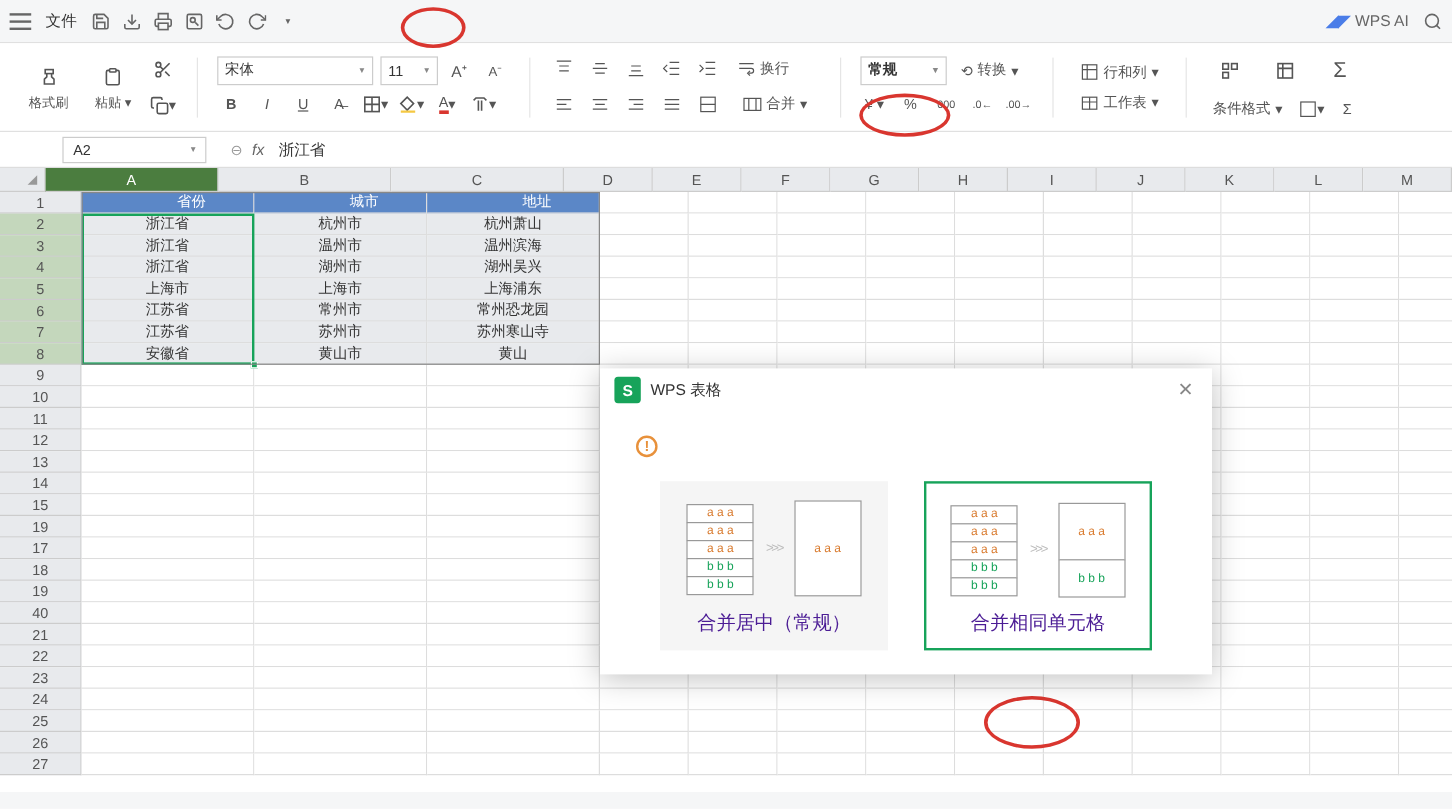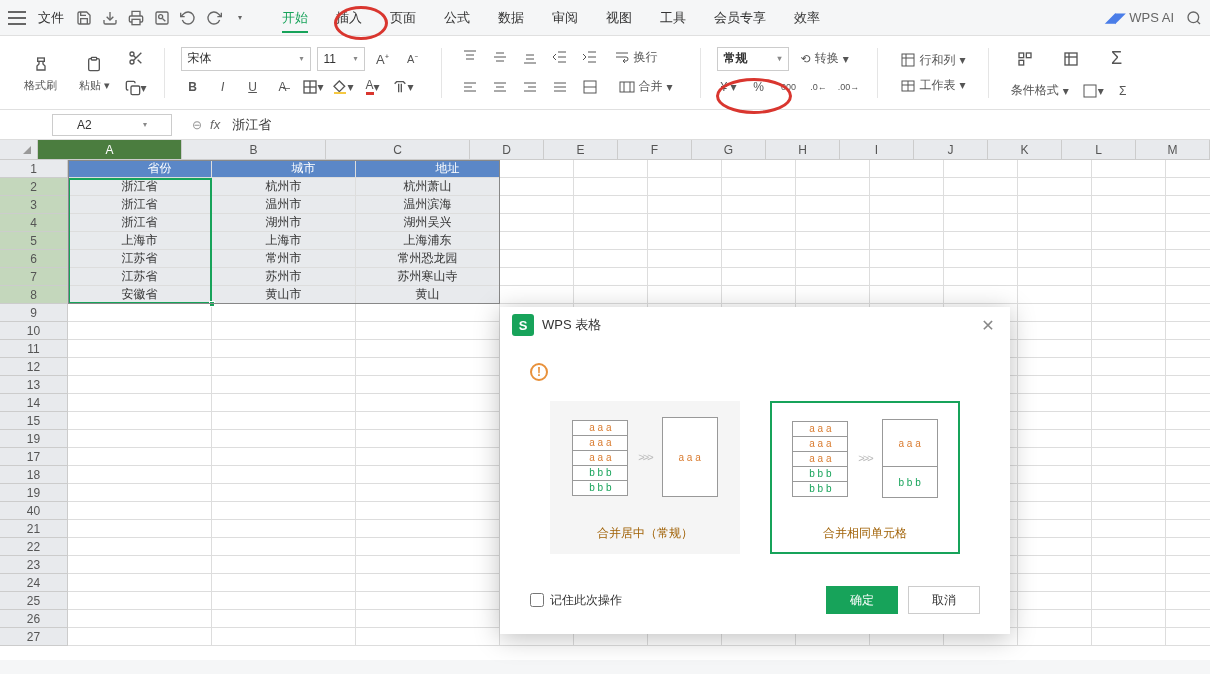--- a/index.html
+++ b/index.html
@@ -33,21 +33,21 @@
 .ribbon-btn { width: 24px; height: 24px; display: flex; align-items: center; justify-content: center; cursor: pointer; color: #555; border-radius: 3px; }
 .ribbon-sep { width: 1px; height: 50px; background: #e5e5e5; margin: 0 4px; }
 .font-select { width: 130px; height: 24px; border: 1px solid #ccc; padding: 0 6px; font-size: 12px; display: flex; align-items: center; justify-content: space-between; background: #fff; }
 .size-select { width: 48px; height: 24px; border: 1px solid #ccc; padding: 0 6px; font-size: 12px; display: flex; align-items: center; justify-content: space-between; background: #fff; }
 .drop-arrow { font-size: 8px; color: #888; }
 .ribbon-label-btn { display: flex; align-items: center; gap: 4px; padding: 2px 6px; cursor: pointer; font-size: 12px; color: #555; }
 .merge-group { border: 1px solid transparent; border-radius: 4px; padding: 2px 4px; position: relative; }
 
 
 .formula-bar { height: 30px; background: #fff; display: flex; align-items: center; border-bottom: 1px solid #ddd; }
-.name-box { width: 120px; height: 22px; margin-left: 52px; border: 1px solid #ccc; padding: 0 24px; font-size: 12px; display: flex; align-items: center; justify-content: space-between; background: #fff; }
+.name-box { width: 120px; height: 22px; margin-left: 52px; border: 1px solid #ccc; padding: 0 8px; font-size: 12px; display: flex; align-items: center; justify-content: space-between; background: #fff; }
 .fx-area { display: flex; align-items: center; margin-left: 20px; gap: 8px; }
 .fx-icon { font-style: italic; color: #666; font-size: 13px; }
 .formula-input { padding-left: 12px; font-size: 13px; }
 
 
 .grid-area { position: relative; background: #fff; display: flex; }
 .corner { width: 68px; height: 20px; background: #e8eaed; border-right: 1px solid #ccc; border-bottom: 1px solid #ccc; display:flex; align-items:center; justify-content:flex-end; padding-right:6px;}
 .corner::after{content:''; width:0; height:0; border-style:solid; border-width:0 0 8px 8px; border-color: transparent transparent #999 transparent;}
 .col-headers { display: flex; }
 .col-h { height: 20px; background: #e8eaed; border-right: 1px solid #ccc; border-bottom: 1px solid #ccc; display: flex; align-items: center; justify-content: center; font-size: 12px; color: #555; }
@@ -75,21 +75,21 @@
 .option-box { width: 190px; padding: 16px 10px 10px; background: #f5f5f5; display: flex; flex-direction: column; align-items: center; gap: 12px; cursor: pointer; }
 .option-box.selected { border: 2px solid #17a35a; background: #fff; }
 .option-preview { display: flex; align-items: center; gap: 10px; }
 .mini-cells { display: flex; flex-direction: column; }
 .mini-cell { width: 56px; height: 16px; border: 1px solid #999; display: flex; align-items: center; justify-content: center; font-size: 10px; margin-bottom: -1px; background:#fff;}
 .mini-cell.orange { color: #d97b2f; }
 .mini-cell.green { color: #17a35a; }
 .mini-merged { width: 56px; height: 80px; border: 1px solid #999; display: flex; align-items: center; justify-content: center; font-size: 10px; color: #d97b2f; background:#fff;}
 .mini-merged-half { width: 56px; height: 48px; border: 1px solid #999; display: flex; align-items: center; justify-content: center; font-size: 10px; background:#fff; margin-bottom:-1px;}
 .arrow3 { color: #bbb; font-size: 11px; letter-spacing: -2px; }
-.option-label { font-size: 12px; color: #a16207; margin-top: 16px; }
+.option-label { font-size: 16px; color: #4c1d95; }
 .dialog-footer { display: flex; align-items: center; padding: 12px 30px 20px; }
 .remember { display: flex; align-items: center; gap: 6px; font-size: 12px; }
 .remember input { width: 14px; height: 14px; }
 .dialog-btns { margin-left: auto; display: flex; gap: 10px; }
 .btn { width: 72px; height: 28px; display: flex; align-items: center; justify-content: center; font-size: 12px; cursor: pointer; }
 .btn-ok { background: #17a35a; color: #fff; }
 .btn-cancel { background: #fff; border: 1px solid #ccc; color: #333; }
 
 svg { width: 16px; height: 16px; }
 </style>
@@ -139,32 +139,20 @@
         </svg>
       </div>
     <div class="qat-icon">
         <svg viewBox="0 0 24 24" fill="none" stroke="currentColor" stroke-width="2">
           <polyline points="23 4 23 10 17 10"></polyline>
           <path d="M20.49 15a9 9 0 11-2.12-9.36L23 10"></path>
         </svg>
       </div>
     <div class="qat-icon drop-arrow">▾</div>
   </div>
-  <div class="tabs" id="tabs-container">
-      <div class="tab active">开始</div>
-      <div class="tab">插入</div>
-      <div class="tab">页面</div>
-      <div class="tab">公式</div>
-      <div class="tab">数据</div>
-      <div class="tab">审阅</div>
-      <div class="tab">视图</div>
-      <div class="tab">工具</div>
-      <div class="tab">会员专享</div>
-      <div class="tab">效率</div>
-    </div>
   <div class="right">
     <div class="wps-ai">
         <span class="ai-mark">◢◤</span>
         <span>WPS AI</span>
       </div>
     <div class="qat-icon">
         <svg viewBox="0 0 24 24" fill="none" stroke="currentColor" stroke-width="2">
           <circle cx="11" cy="11" r="8"></circle>
           <line x1="21" y1="21" x2="16.65" y2="16.65"></line>
         </svg>
@@ -895,23 +883,13 @@
           <div class="arrow3">&gt;&gt;&gt;</div>
           <div class="mini-cells">
             <div class="mini-merged-half" style="color:#d97b2f;">a a a</div>
             <div class="mini-merged-half" style="height:32px;color:#17a35a;">b b b</div>
           </div>
         </div>
         <div class="option-label">合并相同单元格</div>
       </div>
     </div>
   </div>
-  <div class="dialog-footer">
-    <label class="remember">
-      <input type="checkbox" style="">
-        <span>记住此次操作</span>
-    </label>
-    <div class="dialog-btns">
-      <div class="btn btn-ok">确定</div>
-      <div class="btn btn-cancel">取消</div>
-    </div>
-  </div>
 </div>
 
 </body></html>

